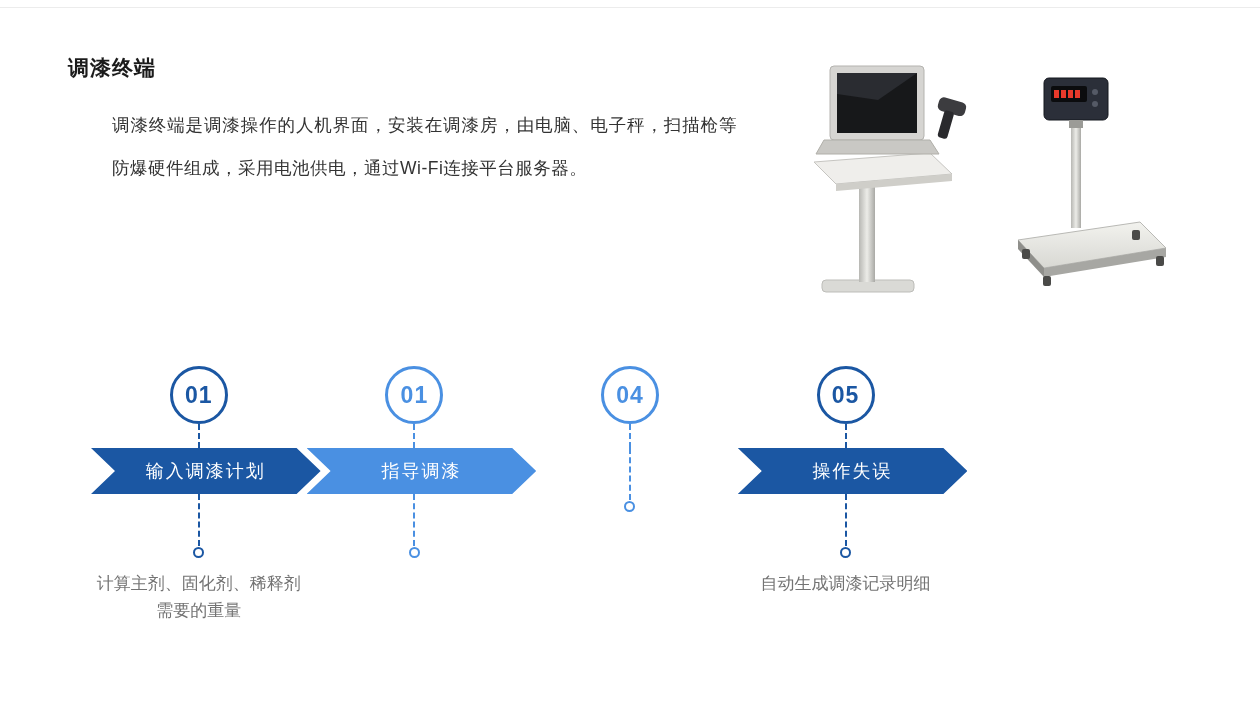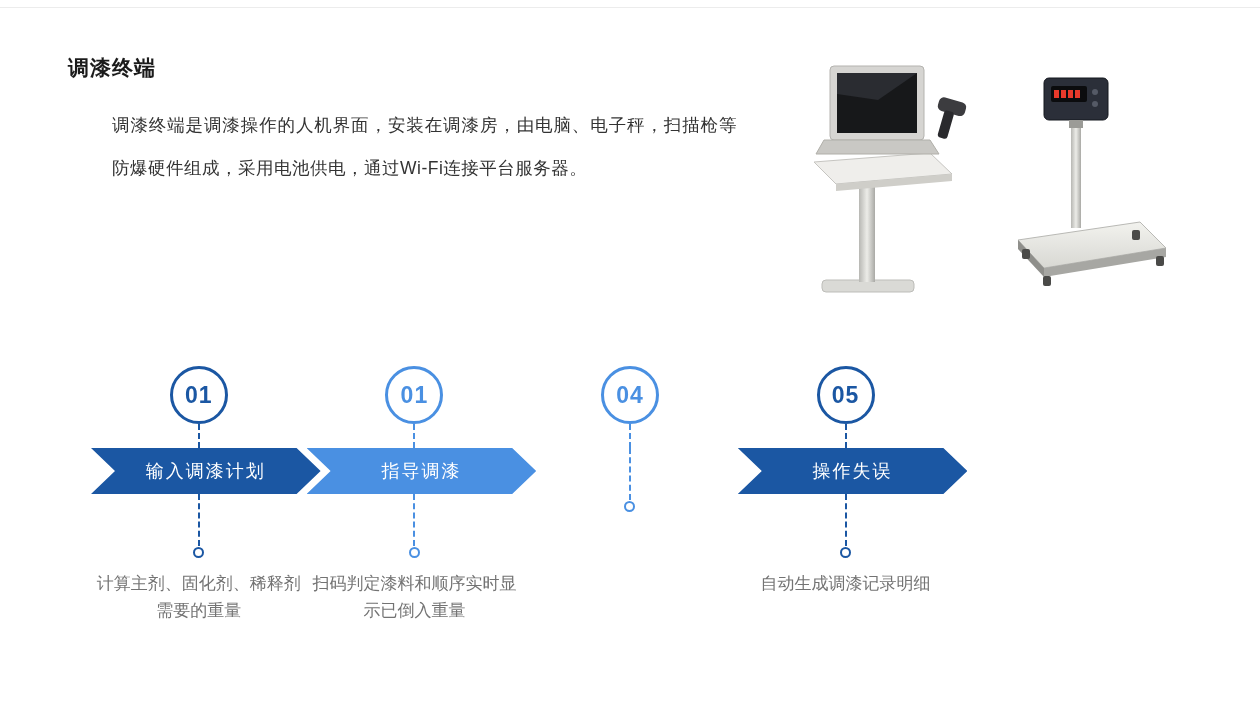--- a/index.html
+++ b/index.html
@@ -151,21 +151,20 @@
     <div class="ring"></div>
     <div class="step-desc">计算主剂、固化剂、稀释剂需要的重量</div>
   </div>
 
   <div class="step light">
     <div class="num-circle">01</div>
     <div class="dot-line dot-top"></div>
     <div class="arrow">指导调漆</div>
     <div class="dot-line dot-bottom"></div>
     <div class="ring"></div>
-    <div class="step-desc">扫码判定漆料和顺序实时显示已倒入重量</div>
   </div>
 
 
   <div class="step light">
     <div class="num-circle">04</div>
     <div class="dot-line dot-top"></div>
     <div class="dot-line dot-bottom"></div>
     <div class="ring"></div>
   </div>
 

